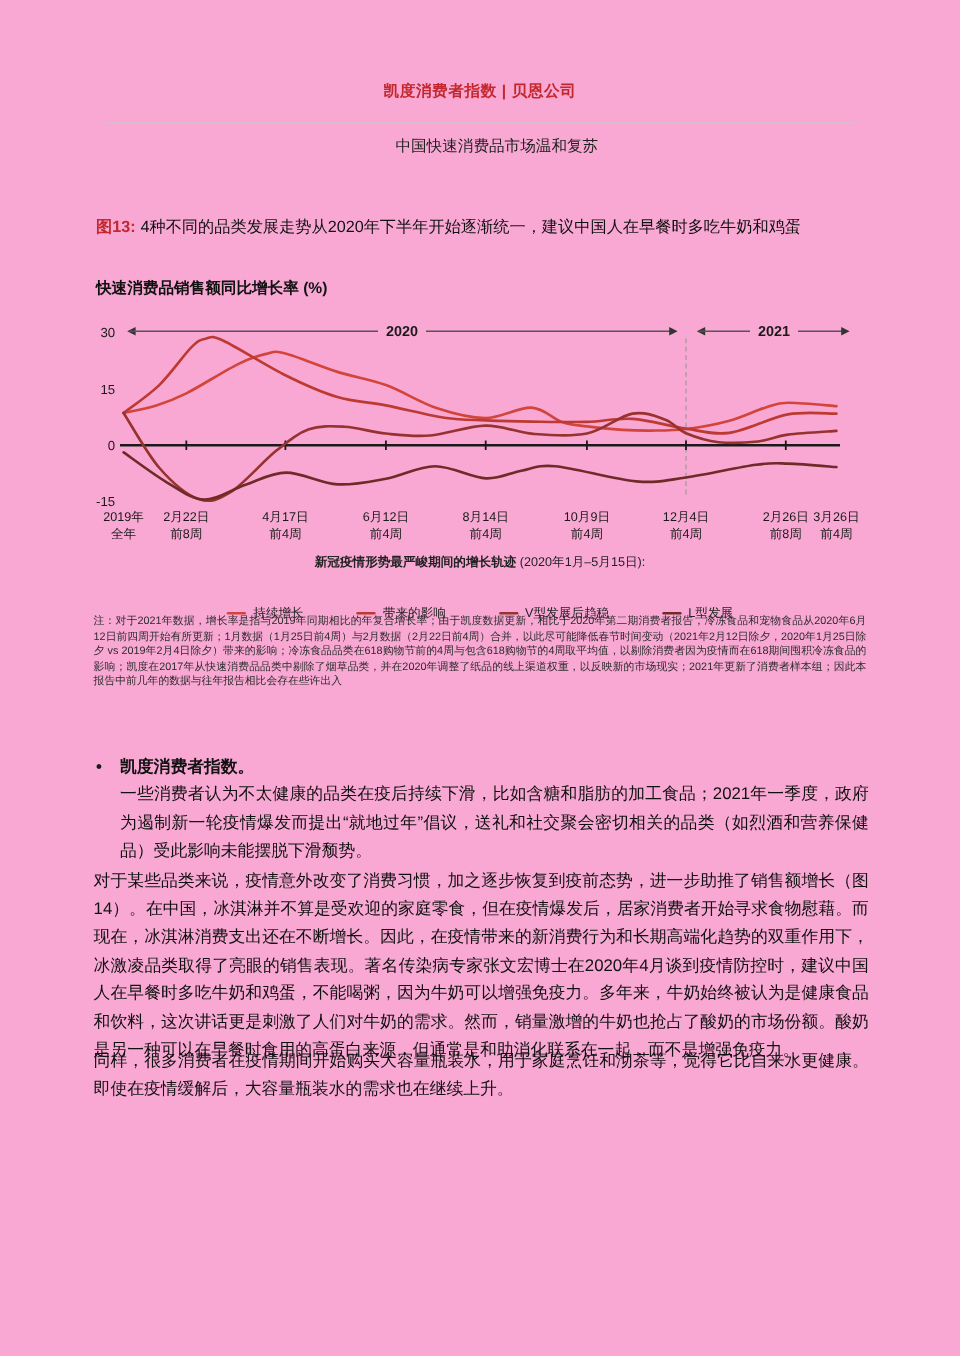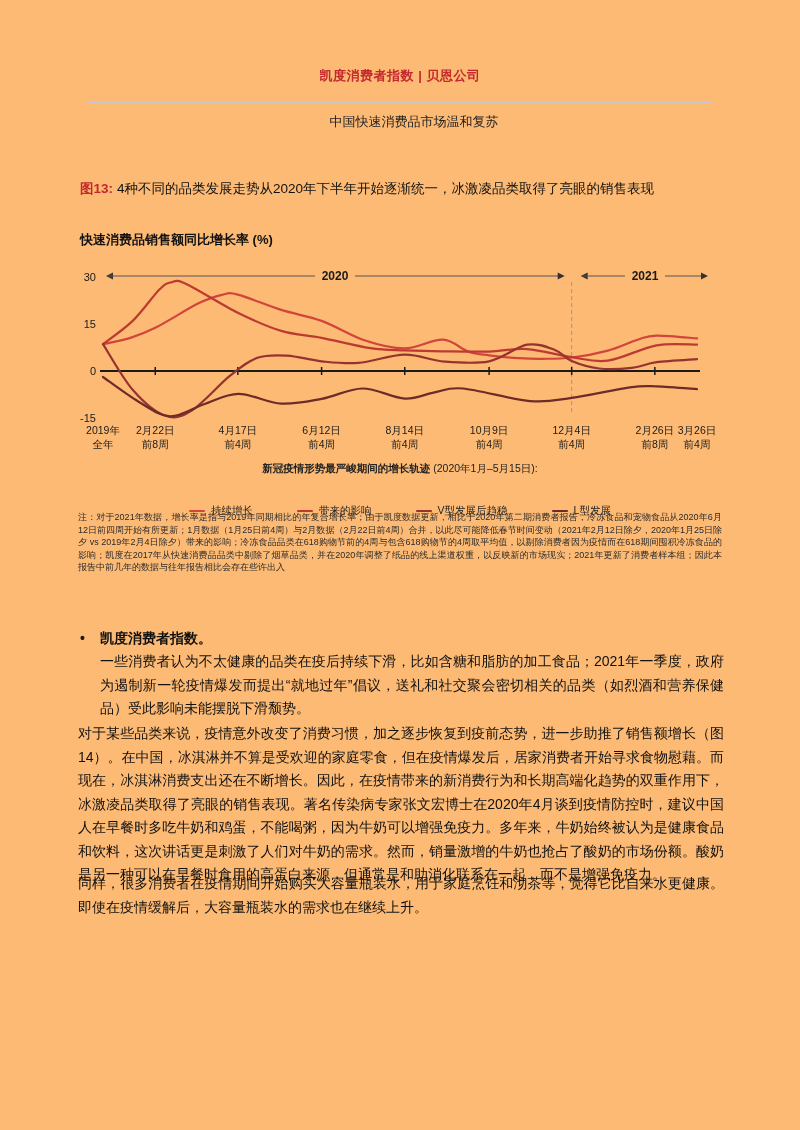--- a/index.html
+++ b/index.html
@@ -1,17 +1,17 @@
 <!DOCTYPE html>
 <html lang="zh"><head>
 <meta charset="utf-8">
 <style>
   html,body{margin:0;padding:0;background:#fff;}
   .page{
-    position:relative; width:800px; height:1130px; margin:0 auto; background:#fdba74;
+    position:relative; width:800px; height:1130px; margin:0 auto; background:#f9a8d4;
     font-family:"Liberation Sans","DejaVu Sans",sans-serif; color:#1a1a1a; overflow:hidden;
   }
   .abs{position:absolute;}
   .center{left:0; right:0; text-align:center;}
   .hdr{top:67px; font-size:13px; font-weight:bold; color:#c3282d; letter-spacing:.5px;}
   .divider{top:102px; left:88px; width:624px; height:1px; background:#c9c9c9;}
   .subtitle{top:113px; font-size:13px; font-weight:500; color:#222;padding-left:28px;}
   .figcap{top:179px; left:80px; width:650px; font-size:13.5px; line-height:19px; color:#111;}
   .figcap .fig-label{color:#c3282d; font-weight:bold; margin-right:4px;}
   .chart-title{top:231px; left:80px; font-size:13px; font-weight:bold; color:#111;}
@@ -35,21 +35,21 @@
 </head>
 <body>
 
 <div class="page">
 
   <div class="abs center hdr">凯度消费者指数 | 贝恩公司</div>
   <div class="abs divider"></div>
   <div class="abs center subtitle">中国快速消费品市场温和复苏</div>
 
   <div class="abs figcap">
-    <span class="fig-label">图13:</span><span>4种不同的品类发展走势从2020年下半年开始逐渐统一，冰激凌品类取得了亮眼的销售表现</span>
+    <span class="fig-label">图13:</span><span>4种不同的品类发展走势从2020年下半年开始逐渐统一，建议中国人在早餐时多吃牛奶和鸡蛋</span>
   </div>
 
   <div class="abs chart-title">快速消费品销售额同比增长率 (%)</div>
 
   <div class="abs chart-wrap">
     <svg id="chart-svg" width="660" height="200" viewBox="0 0 660 200">
         <path d="M36,20 L43,16.5 L43,23.5 Z" fill="#333"></path>
         <line x1="38" y1="20" x2="245" y2="20" stroke="#555" stroke-width="1.2"></line>
         <text x="265" y="24" font-size="12" text-anchor="middle" fill="#1a1a1a" font-weight="bold">2020</text>
         <line x1="285" y1="20" x2="492.666" y2="20" stroke="#555" stroke-width="1.2"></line>

